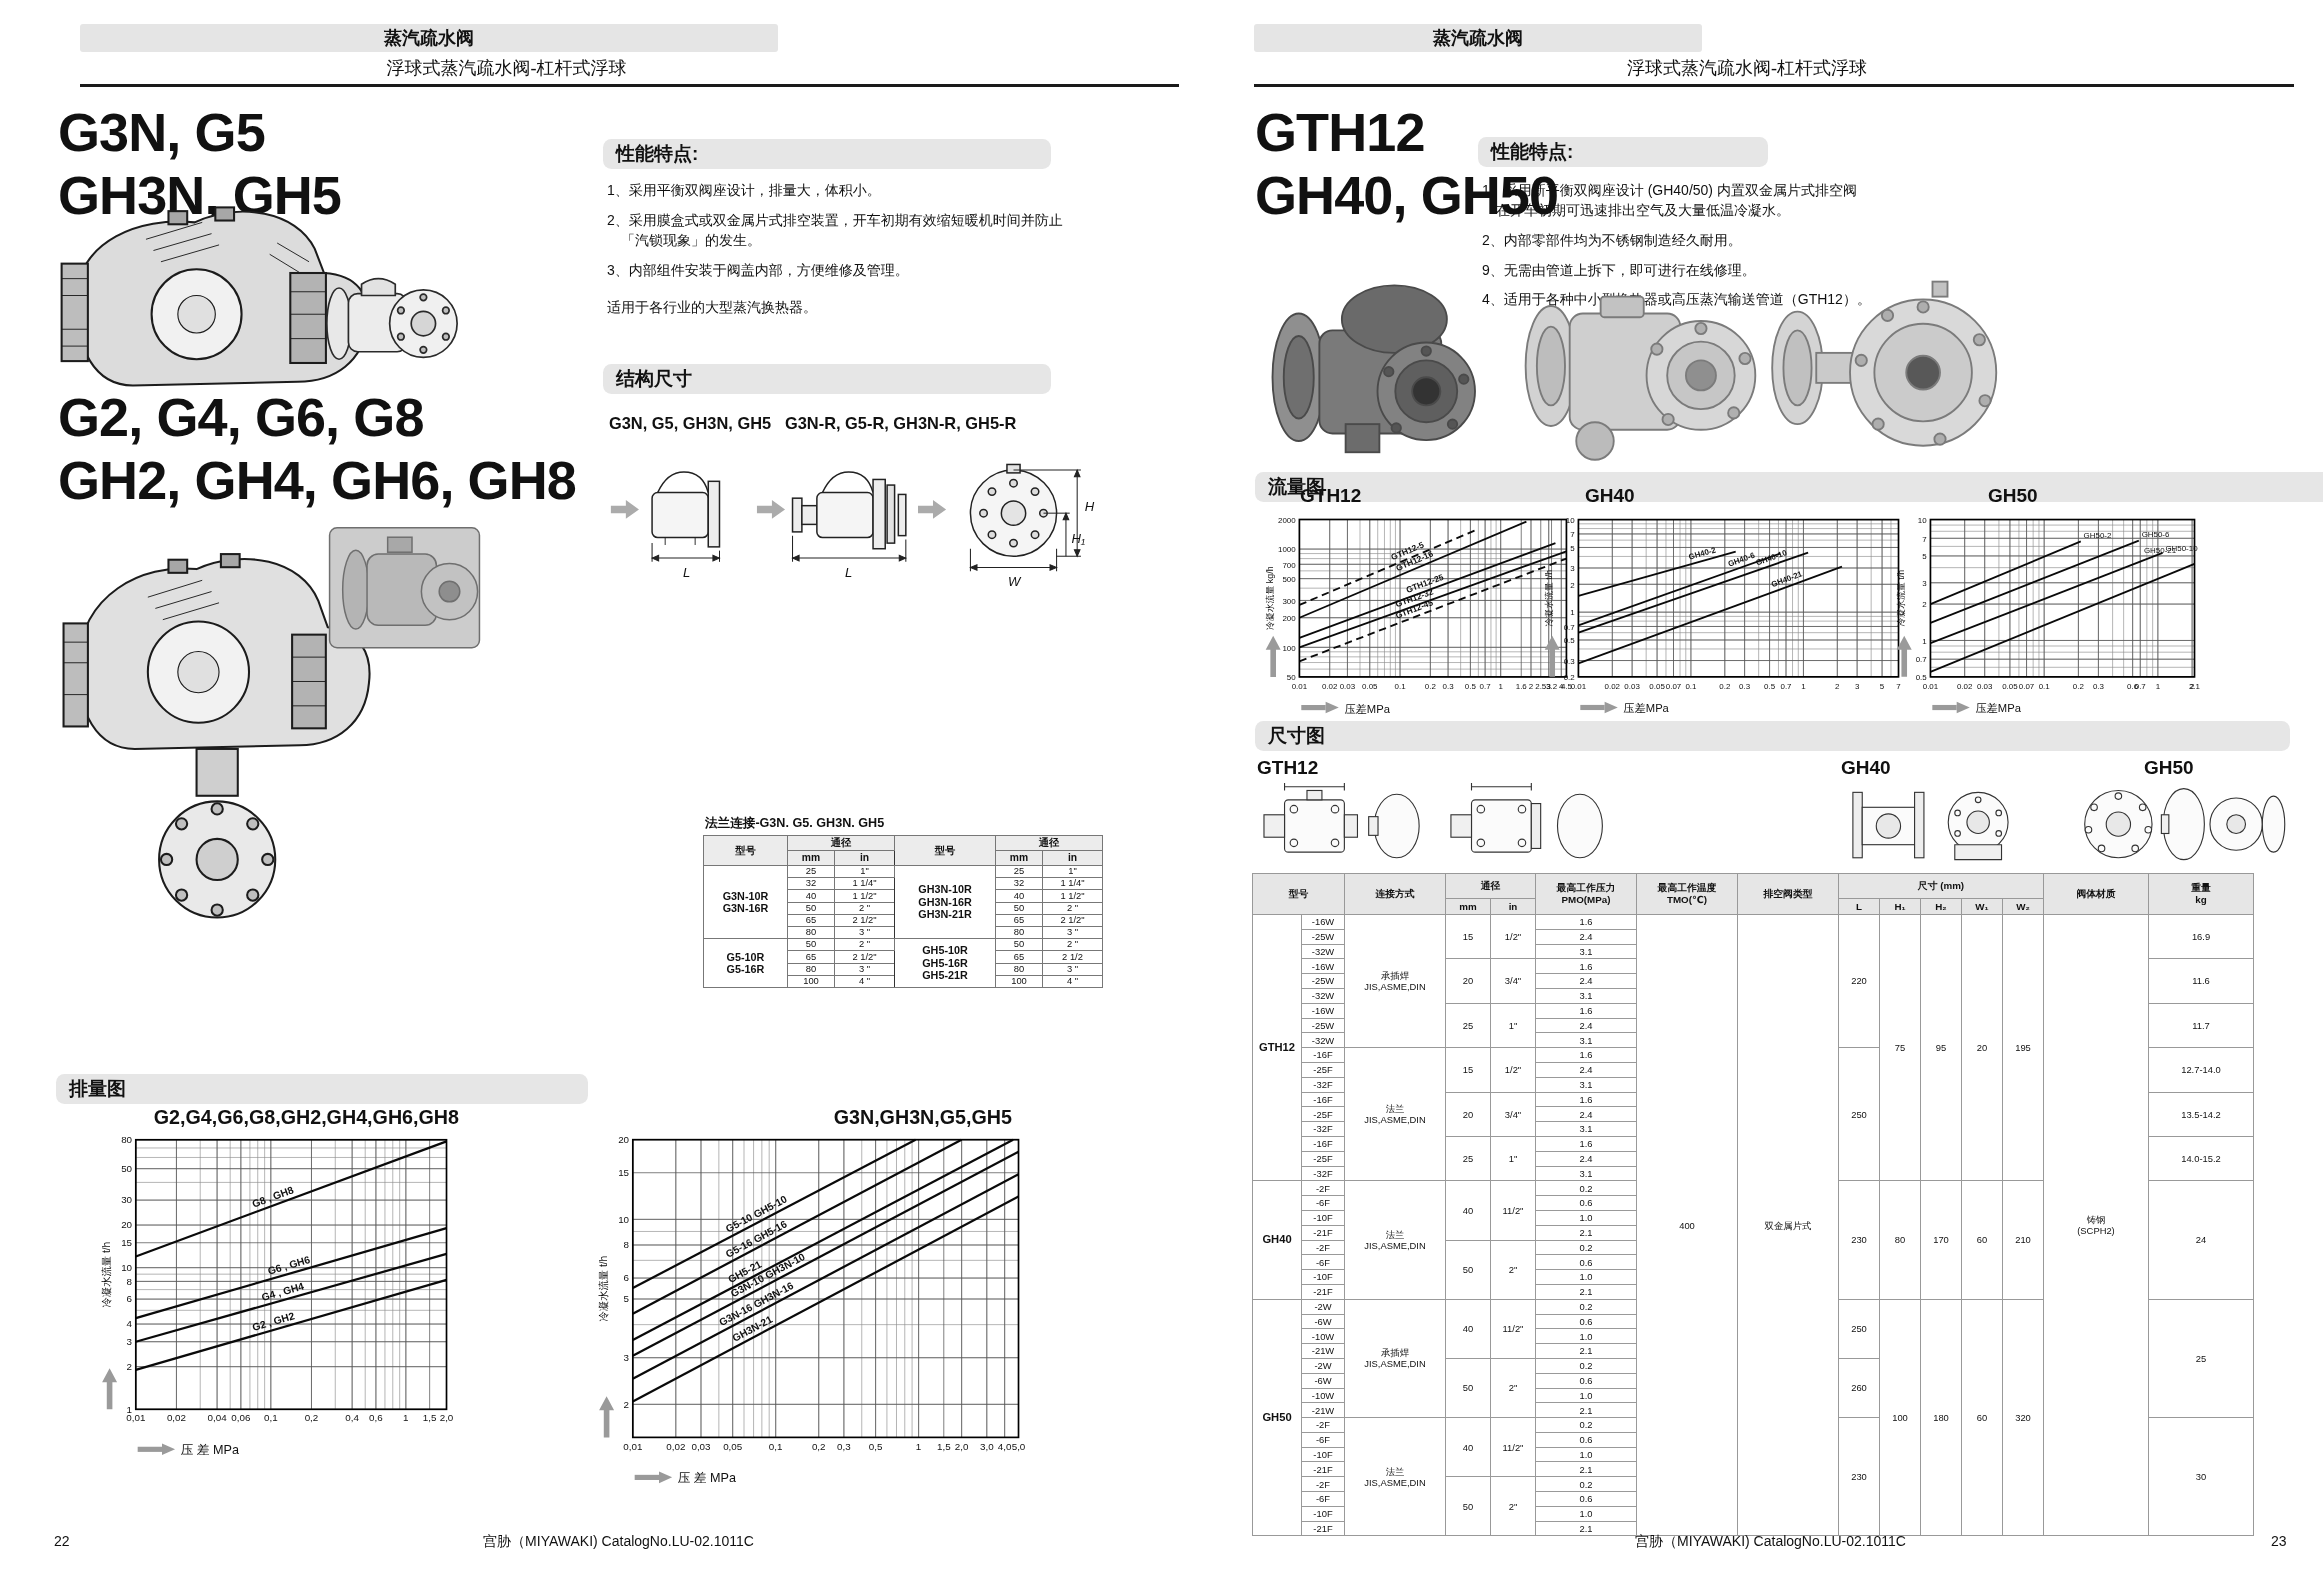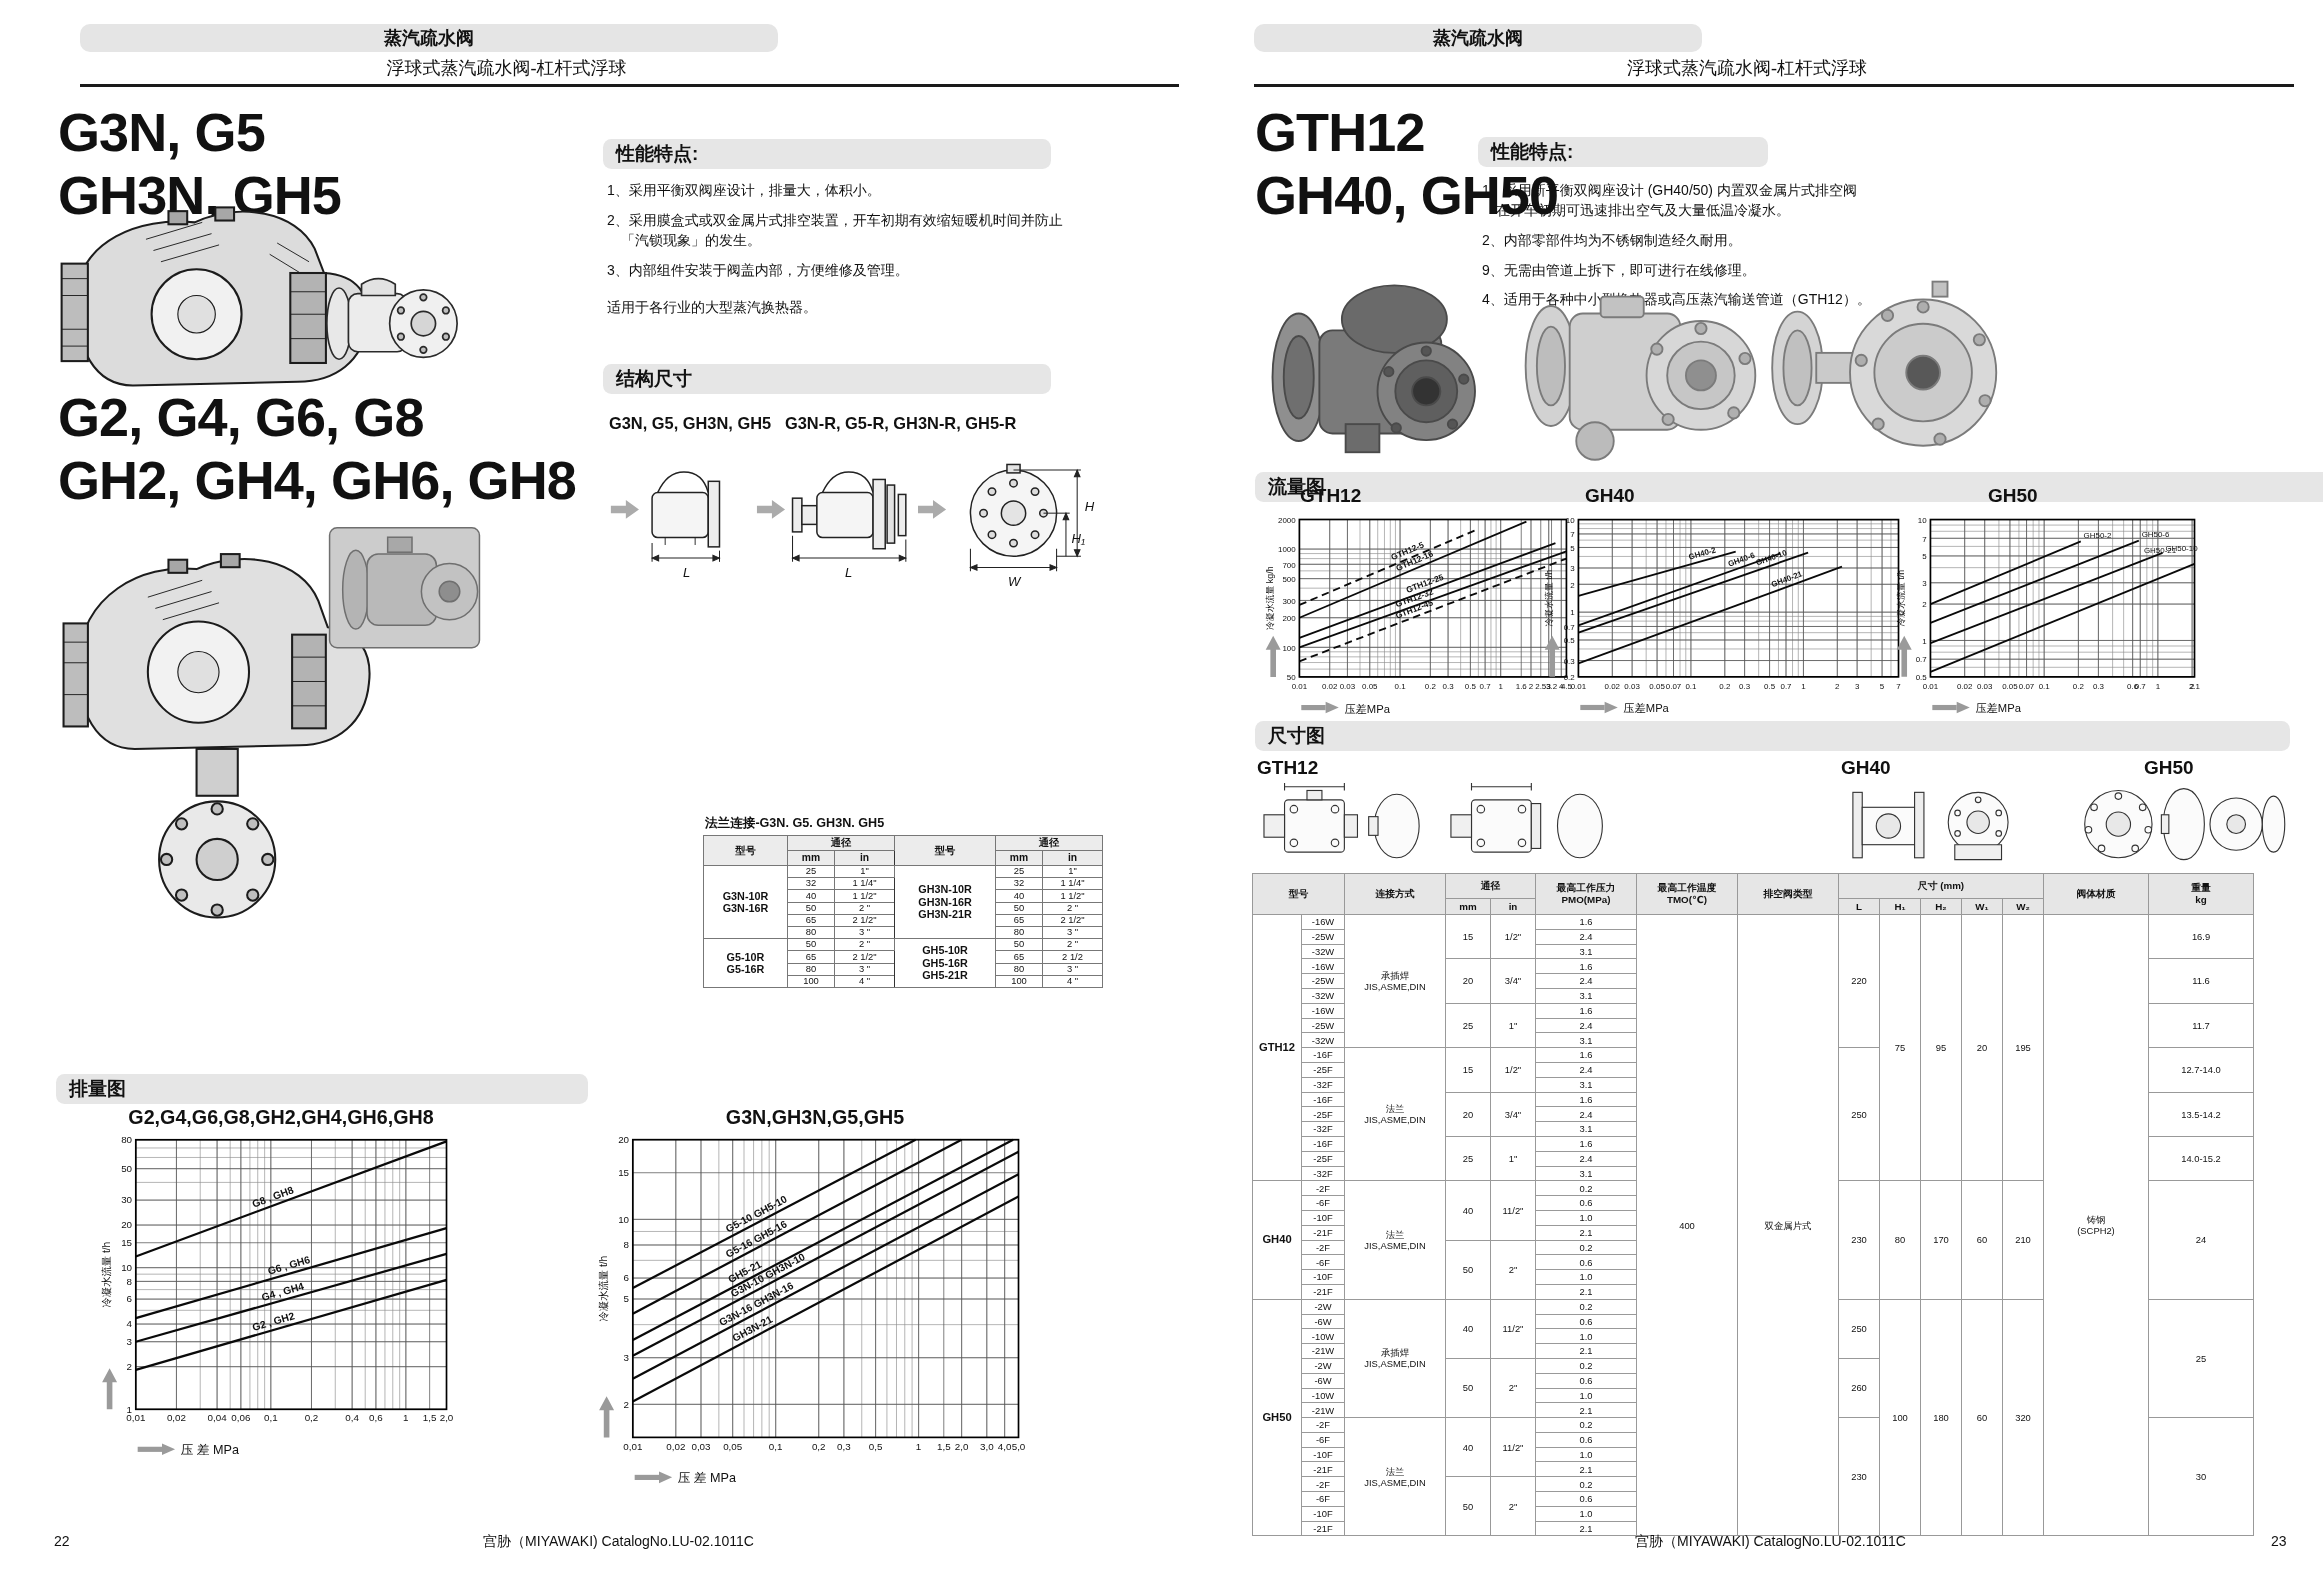--- a/index.html
+++ b/index.html
@@ -1,19 +1,19 @@
 <!DOCTYPE html>
 <html style="font-size:15px"><head>
 <meta charset="utf-8">
 <style>
   html,body{margin:0;padding:0;background:#fff;}
   body{font-family:"Liberation Sans","DejaVu Sans",sans-serif;color:#111;}
   .canvas{position:relative;width:2324px;height:1577px;background:#ffffff;overflow:hidden;}
   .abs{position:absolute;}
-  .topbar{position:absolute;height:28px;background:#e5e5e5;border-radius:10px;display:flex;align-items:center;justify-content:center;font-weight:bold;font-size:18px;}
+  .topbar{position:absolute;height:28px;background:#e5e5e5;border-radius:3px;display:flex;align-items:center;justify-content:center;font-weight:bold;font-size:18px;}
   .subtitle{position:absolute;text-align:center;font-size:18px;font-family:Liberation Serif, serif;}
   .rule{position:absolute;height:2.8px;background:#1a1a1a;}
   .bigtitle{position:absolute;margin:0;font-size:54px;line-height:1.16;font-weight:bold;letter-spacing:-0.9px;}
   .secbar{position:absolute;height:30px;background:#e6e6e6;border-radius:8.4px;display:flex;align-items:center;padding:0 13px;font-weight:bold;font-size:19px;box-sizing:border-box;}
   .features{position:absolute;font-size:14px;line-height:1.45;}
   .features>div{margin-bottom:9.4px;white-space:pre-line;}
   .modelshead{position:absolute;font-weight:bold;font-size:16.4px;}
   .flangetitle{position:absolute;font-size:12.6px;font-weight:bold;}
   .ftable table{border-collapse:collapse;table-layout:fixed;border:1.9px solid #333;}
   .ftable th,.ftable td{border:0.9px solid #777;text-align:center;padding:0;font-size:9.4px;line-height:1.15;white-space:pre-line;overflow:hidden;}
@@ -22,21 +22,21 @@
   .ftable .model{font-weight:bold;font-size:10.8px;}
   .ftable .mid{border-left:1.9px solid #333;}
   .stable table{border-collapse:collapse;table-layout:fixed;border:1.9px solid #444;}
   .stable th,.stable td{border:0.9px solid #999;text-align:center;padding:0;font-size:9.4px;line-height:1.2;white-space:pre-line;overflow:hidden;}
   .stable thead th{background:#e6e6e6;font-size:9.8px;font-weight:bold;}
   .stable thead tr:first-child th{height:24px;}
   .stable thead tr:last-child th{height:15px;}
   .stable td{height:13.8px;}
   .stable td.g{font-weight:bold;font-size:11.2px;}
   .stable tr.gsep td{border-top:1.9px solid #444;}
-  .charttitle{position:absolute;font-weight:bold;font-size:19.7px;text-align:center;}
+  .charttitle{position:absolute;font-weight:bold;font-size:19.7px;text-align:right;}
   .charttitle.sm{font-size:19px;text-align:left;}
   .chart{position:absolute;}
   .footer{position:absolute;font-size:14px;}
   .pagenum{position:absolute;font-size:14px;}
   .dimmodel{position:absolute;font-weight:bold;font-size:19px;}
   svg{display:block;}
 </style>
 </head>
 <body>
 

